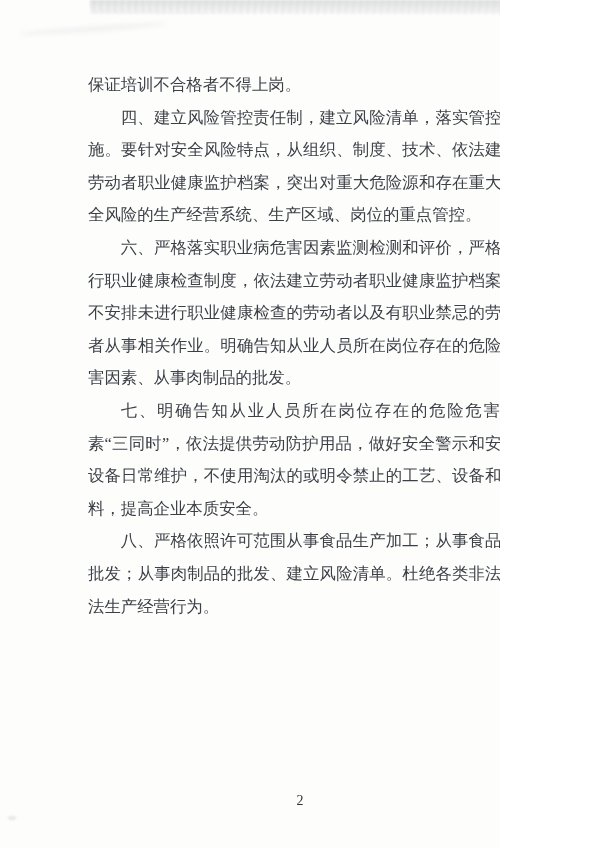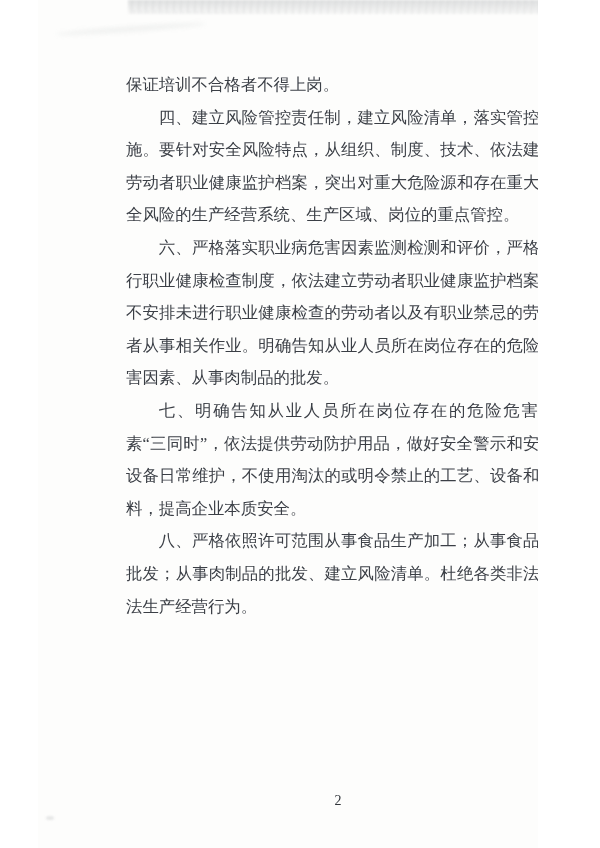--- a/index.html
+++ b/index.html
@@ -11,21 +11,20 @@
     height: 848px;
     background: #ffffff;
     font-family: "Liberation Serif", serif;
   }
   .page {
     position: relative;
     width: 500px;
     height: 848px;
     background: #fdfdfc;
     overflow: hidden;
-    margin-left: 38px;
   }
   
   .scan-noise-top {
     position: absolute;
     top: 0;
     left: 90px;
     width: 440px;
     height: 14px;
     background:
       repeating-linear-gradient(93deg,

